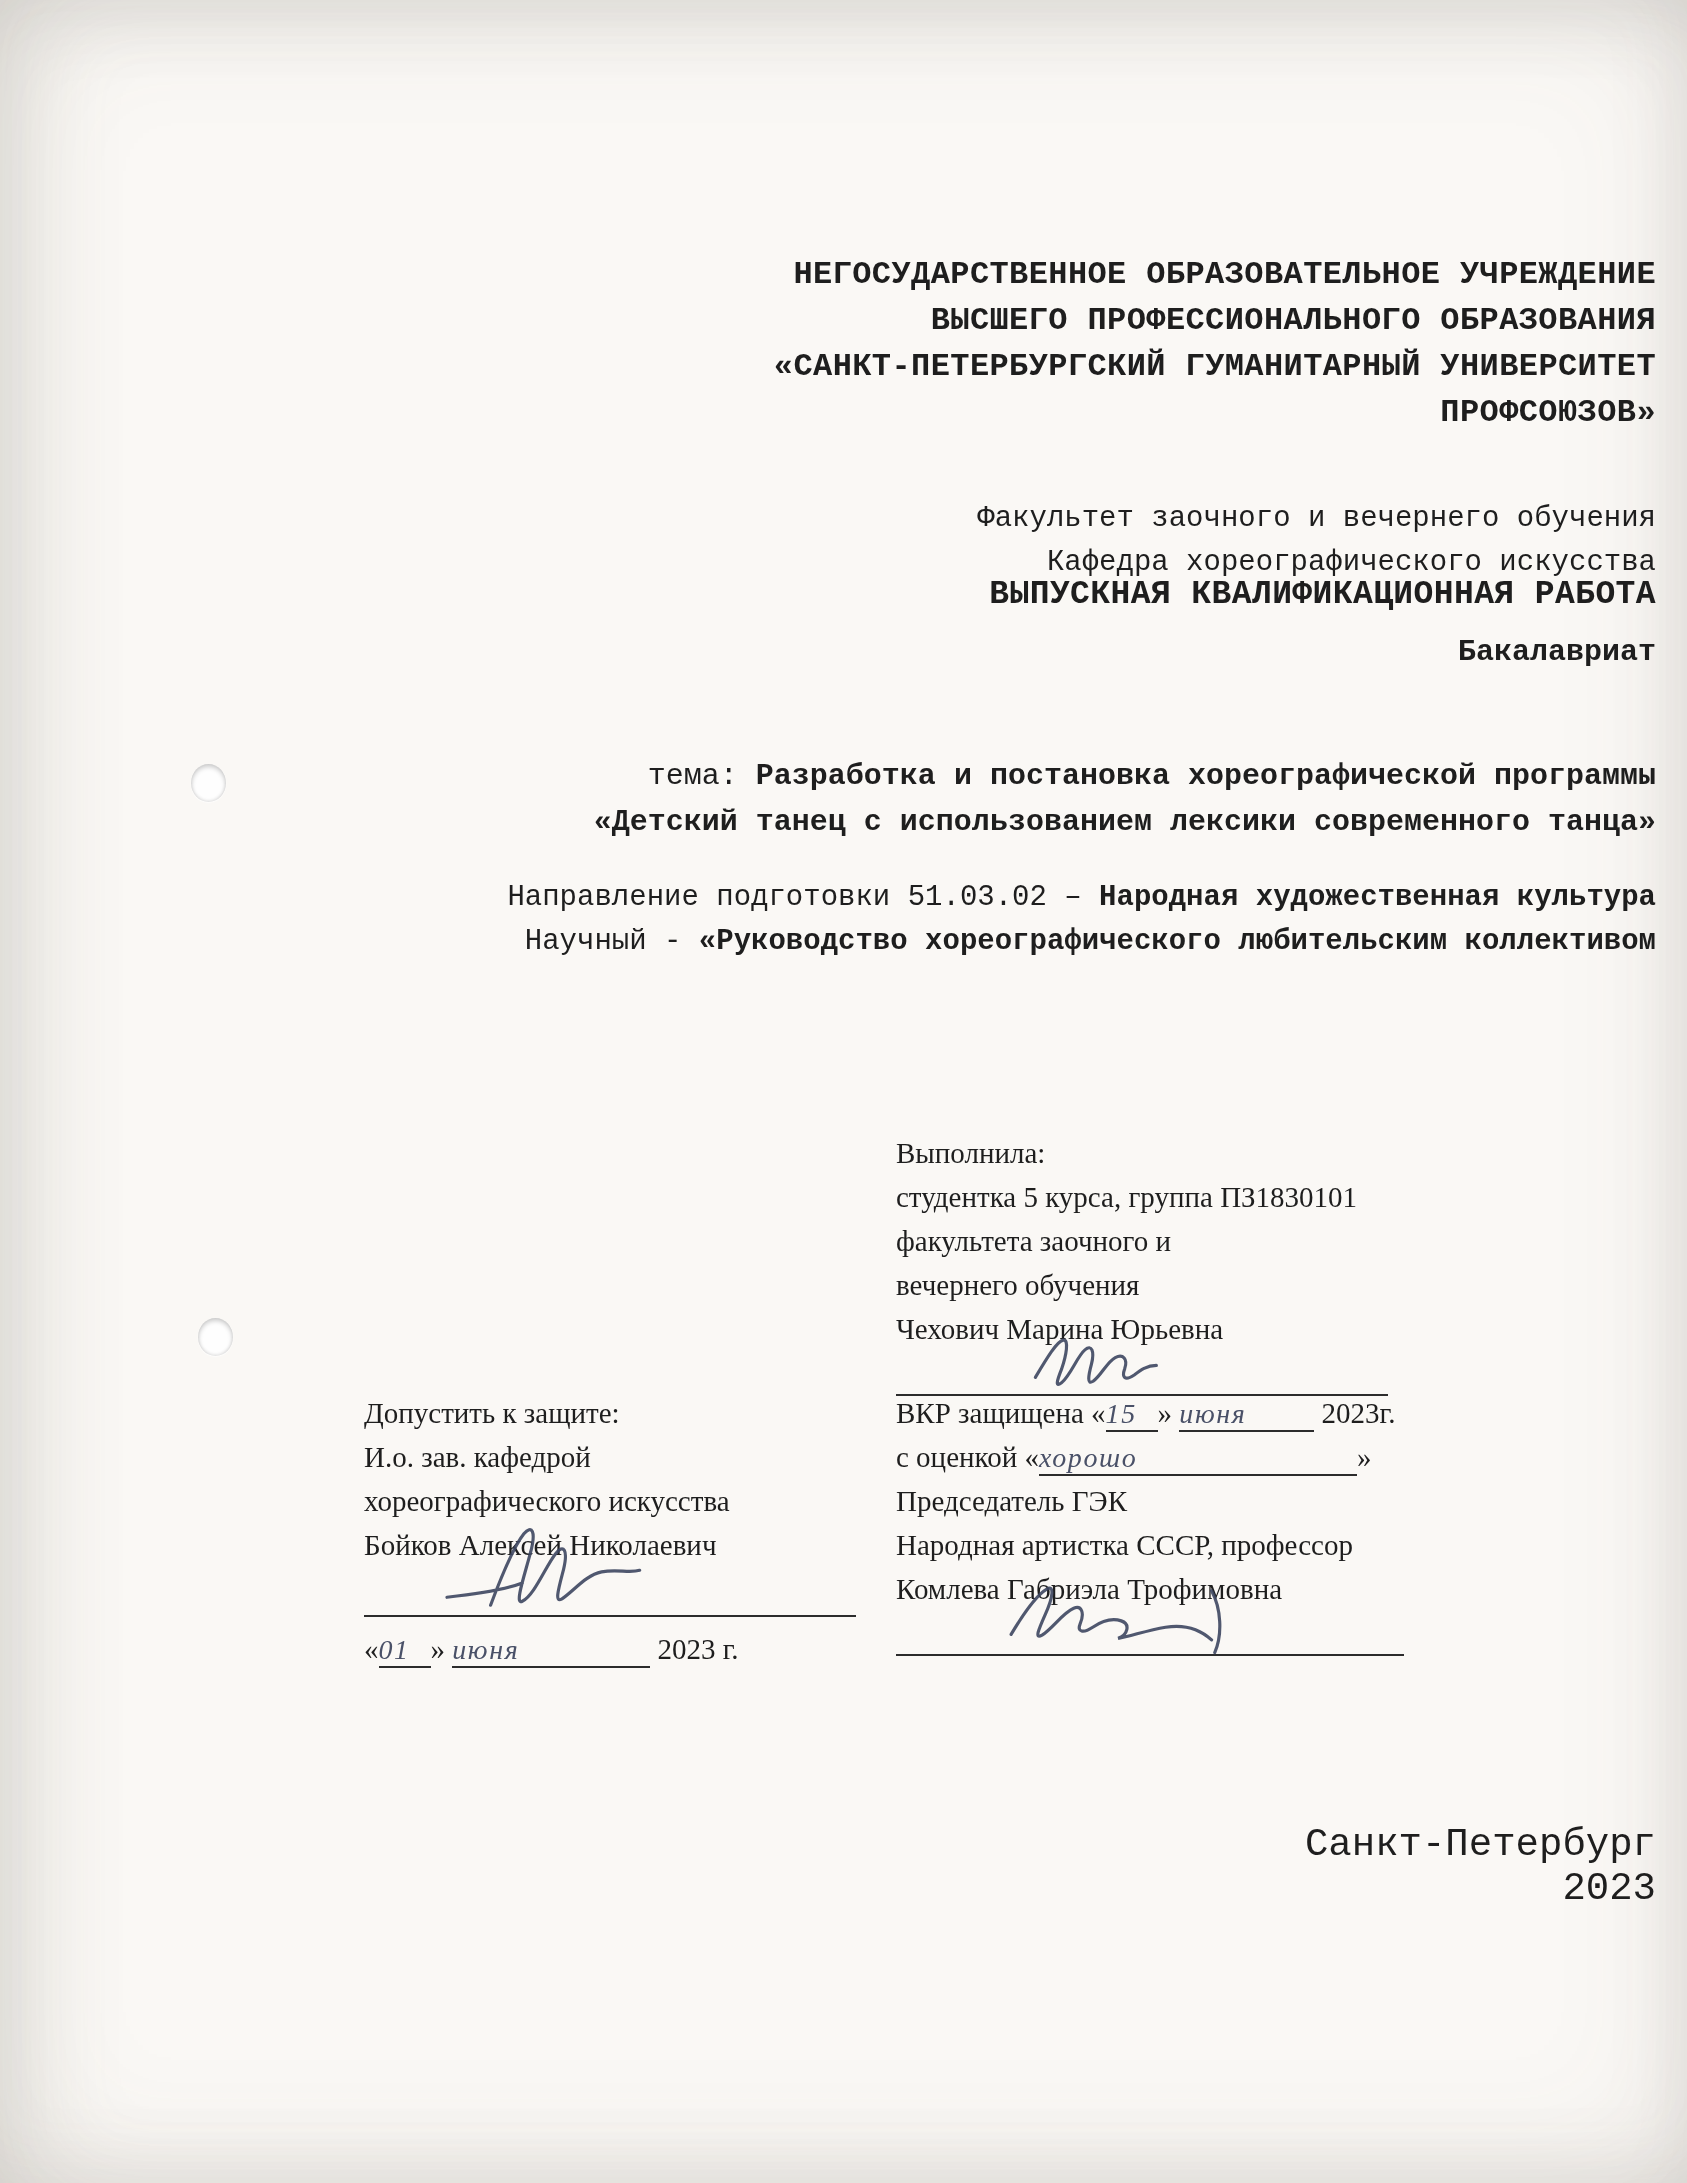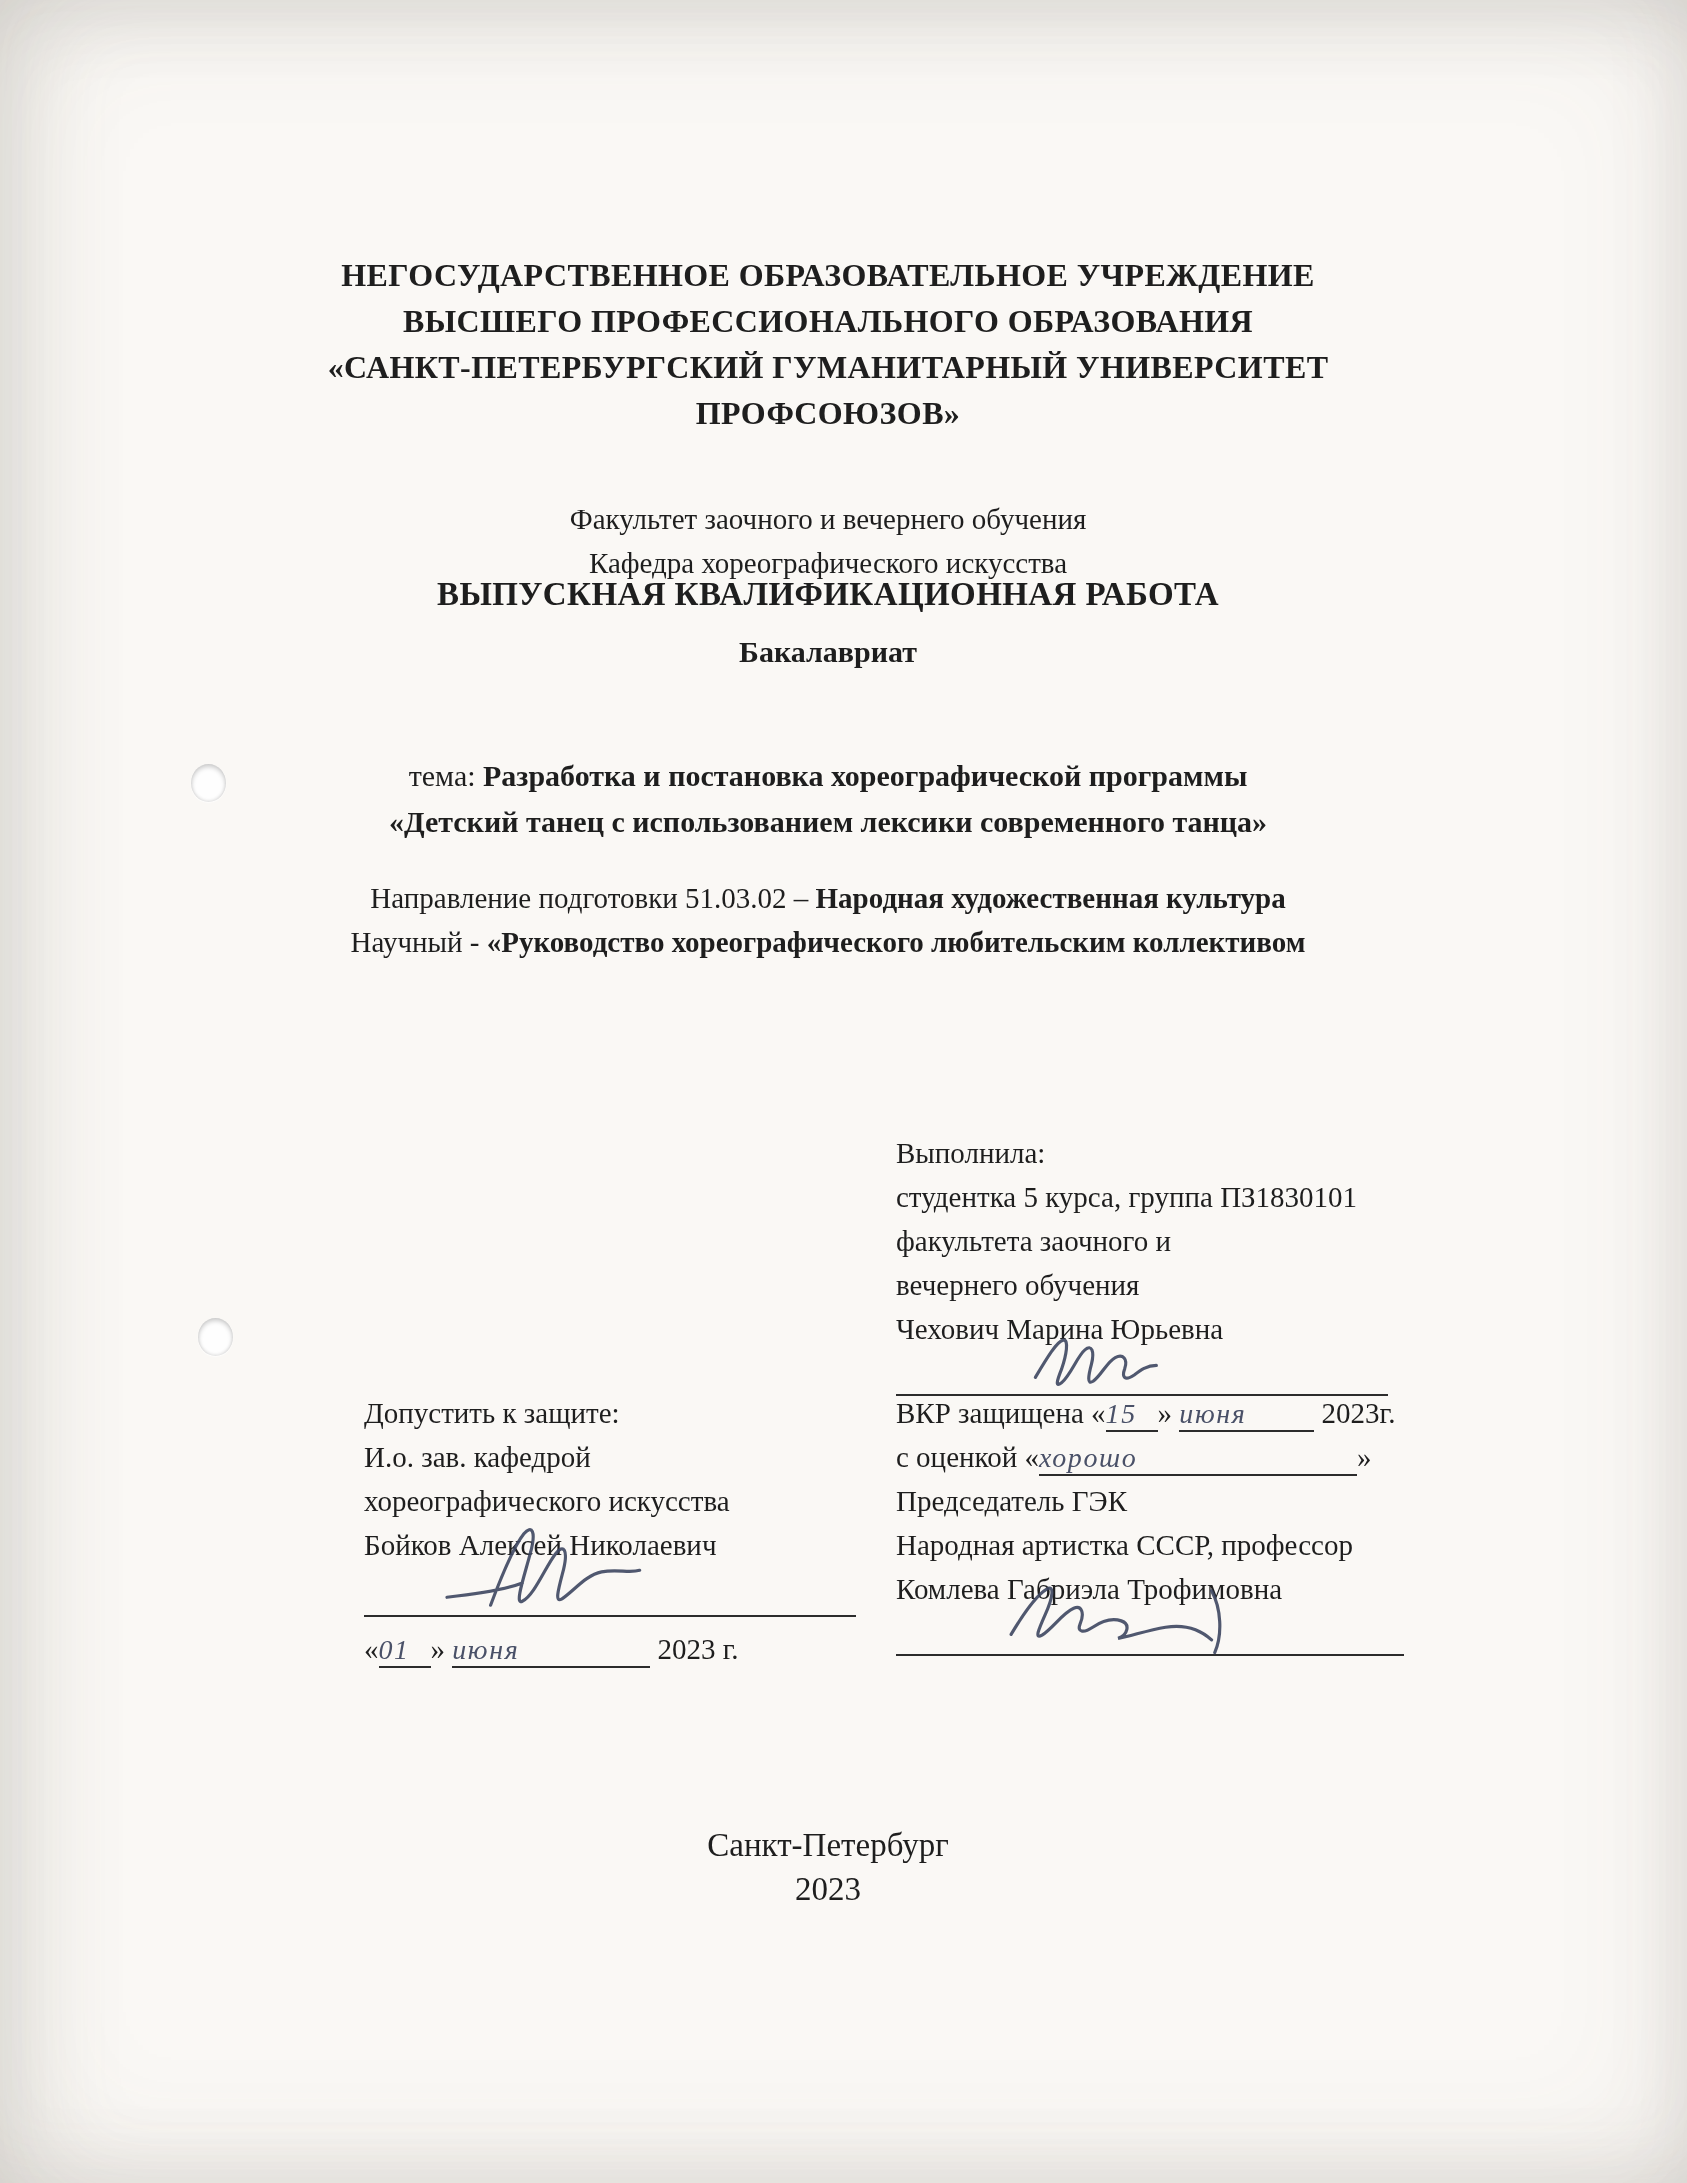--- a/index.html
+++ b/index.html
@@ -13,21 +13,21 @@
     position:relative;
     width:1687px;height:2183px;
     background:#faf8f5;
     color:#1e1e1e;
     box-shadow:
       inset 0 0 143px rgba(95,88,75,0.10),
       inset 44px 0 87px rgba(110,104,92,0.10),
       inset 0 32px 71px rgba(0,0,0,0.045),
       inset -24px -24px 71px rgba(110,104,92,0.05);
   }
-  .center-block{position:absolute;left:16px;width:1624px;text-align:center;}
+  .center-block{position:absolute;left:32px;width:1624px;text-align:right;font-family:Liberation Mono, monospace;}
   .hdr{font-weight:bold;font-size:32px;line-height:46px;letter-spacing:0.4px;}
   .sub{font-size:29px;line-height:44px;margin-top:43px;}
   .worktype{font-weight:bold;font-size:33px;letter-spacing:0.4px;}
   .degree{font-weight:bold;font-size:30px;}
   .topic{font-size:30px;line-height:46px;}
   .dirs{font-size:29px;line-height:44px;}
   .bold{font-weight:bold;}
   .col{position:absolute;font-size:29px;line-height:44px;}
   .line{display:block;min-height:44px;}
   .sigwrap{
@@ -49,21 +49,21 @@
     font-size:28px;
     letter-spacing:1.6px;
   }
   .hole{
     position:absolute;
     width:35px;height:38px;
     border-radius:50%;
     background:#fefefe;
     box-shadow: inset 0 2.4px 5.6px rgba(0,0,0,0.22), inset 0 -1.6px 3.2px rgba(0,0,0,0.08), 0 0.8px 1.6px rgba(255,255,255,0.9);
   }
-  .footer{font-size:33px;line-height:44px;}
+  .footer{font-size:39px;line-height:44px;}
 </style>
 </head>
 <body>
 
 <div class="paper">
 
   <div class="hole" style="left:191px;top:764px"></div>
   <div class="hole" style="left:198px;top:1318px"></div>
 
   <div class="center-block hdr" style="top:252px">

